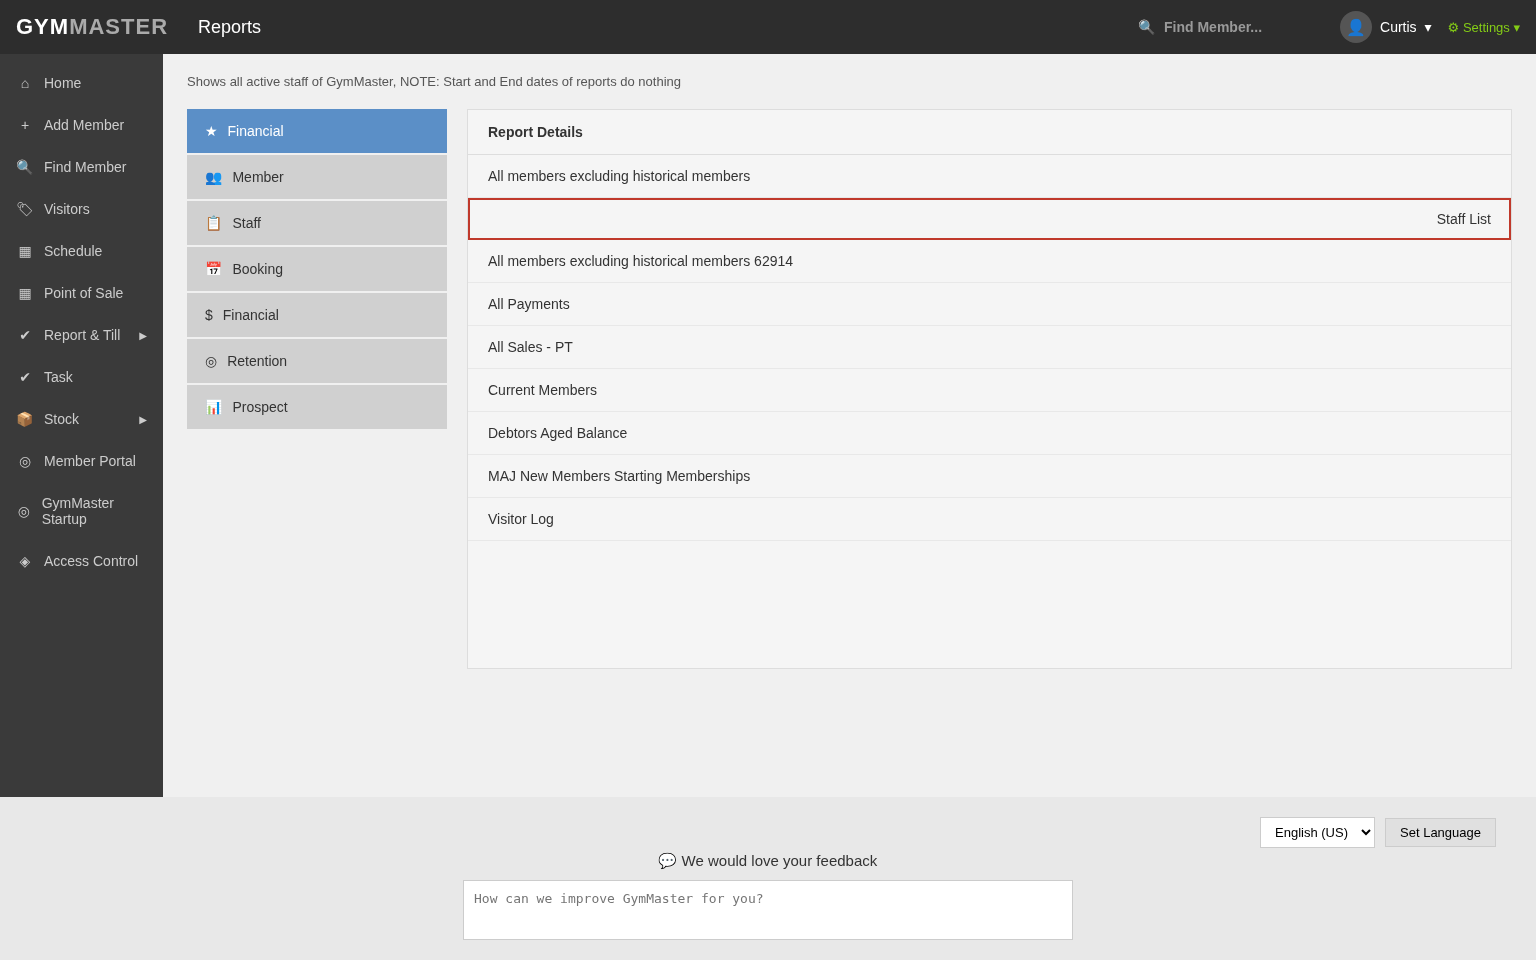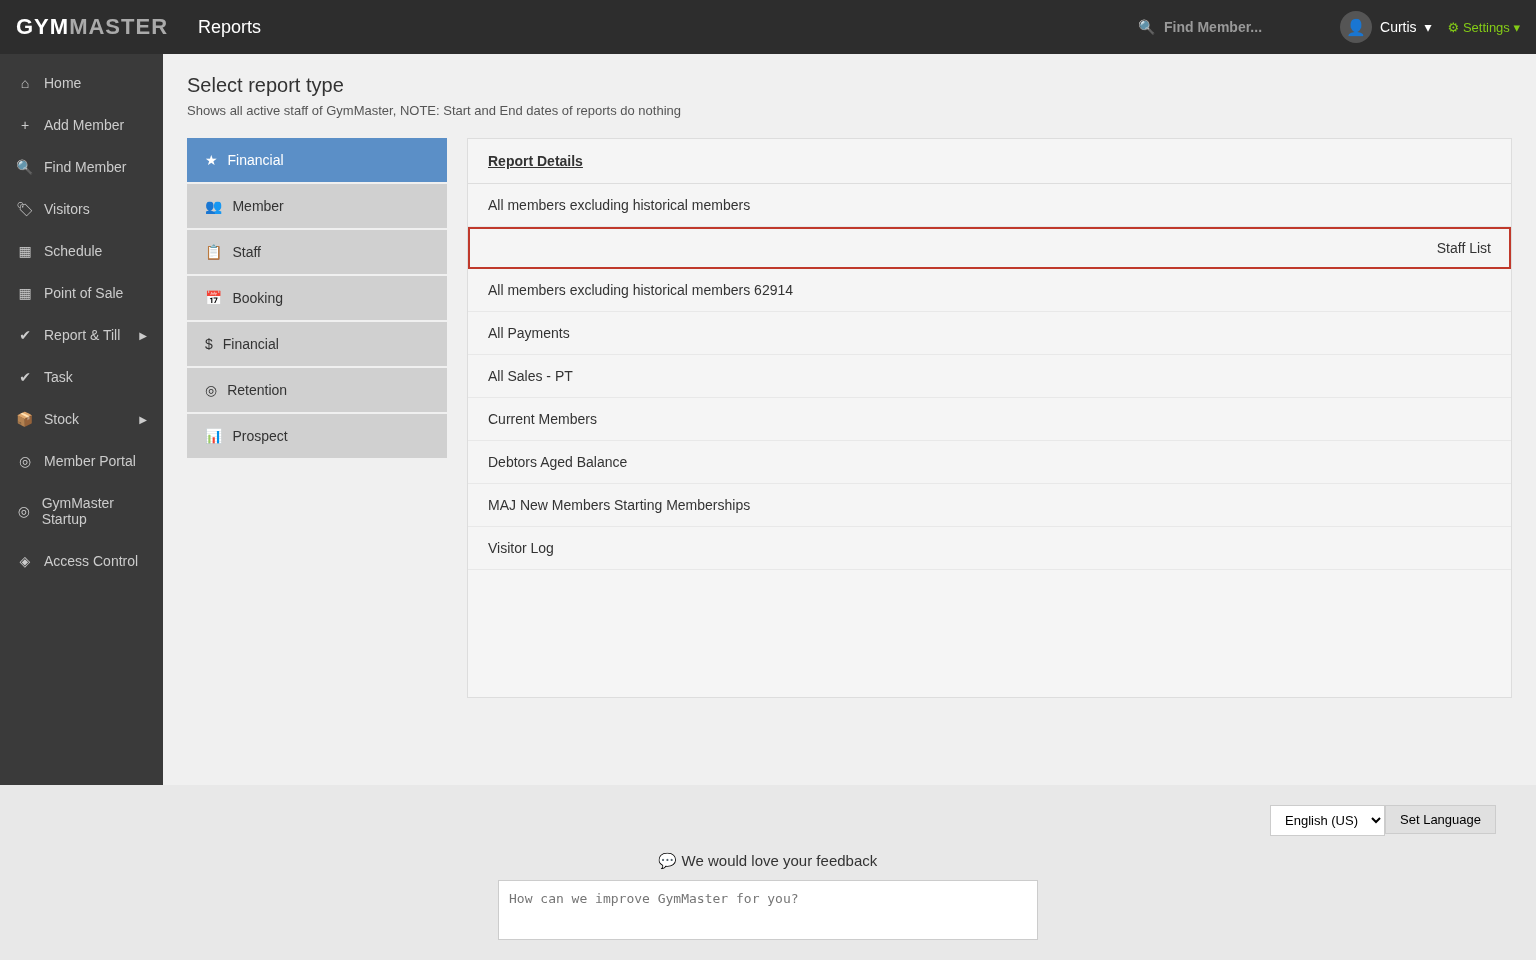--- a/index.html
+++ b/index.html
@@ -158,21 +158,20 @@
       border: 1px solid #ddd;
       min-height: 560px;
     }
     .report-details-header {
       padding: 14px 20px;
       font-weight: bold;
       font-size: 14px;
       color: #333;
       border-bottom: 1px solid #ddd;
       background: #f5f5f5;
-      text-decoration: underline;
     }
     .report-details-list { }
     .report-details-item {
       padding: 13px 20px;
       border-bottom: 1px solid #e8e8e8;
       color: #333;
       cursor: pointer;
       font-size: 14px;
     }
     .report-details-item.selected {
@@ -184,23 +183,23 @@
 
     
     .footer-area {
       background: #e8e8e8;
       padding: 20px;
       text-align: center;
     }
     .footer-lang {
       display: flex;
       justify-content: flex-end;
-      align-items: flex-start;
-      gap: 0;
-      margin-bottom: 16px;
+      align-items: center;
+      gap: 10px;
+      margin-bottom: 4px;
       padding-right: 20px;
     }
     .lang-select {
       padding: 6px 10px;
       border: 1px solid #ccc;
       background: #fff;
       font-size: 13px;
     }
     .set-lang-btn {
       padding: 6px 14px;
@@ -212,21 +211,21 @@
     .feedback-title {
       font-size: 15px;
       color: #333;
       margin-bottom: 10px;
       display: flex;
       align-items: center;
       justify-content: center;
       gap: 8px;
     }
     .feedback-input {
-      width: 540px;
+      width: 610px;
       max-width: 90%;
       height: 60px;
       padding: 10px;
       border: 1px solid #ccc;
       background: #fff;
       font-size: 13px;
       color: #999;
       resize: none;
       display: block;
       margin: 0 auto;
@@ -304,21 +303,20 @@
         <span class="icon">◎</span>
         <span>GymMaster Startup</span>
       </div>
       <div class="sidebar-item">
         <span class="icon">◈</span>
         <span>Access Control</span>
       </div>
     </aside>
 
   <main class="content">
-    <h2 class="page-header">Select report type</h2>
     <p class="info-text">Shows all active staff of GymMaster, NOTE: Start and End dates of reports do nothing</p>
 
     <div class="report-layout">
 
       <div class="report-type-panel">
 
       <button class="report-type-btn active">
             <span class="btn-icon">★</span>
             <span>Financial</span>
           </button>

